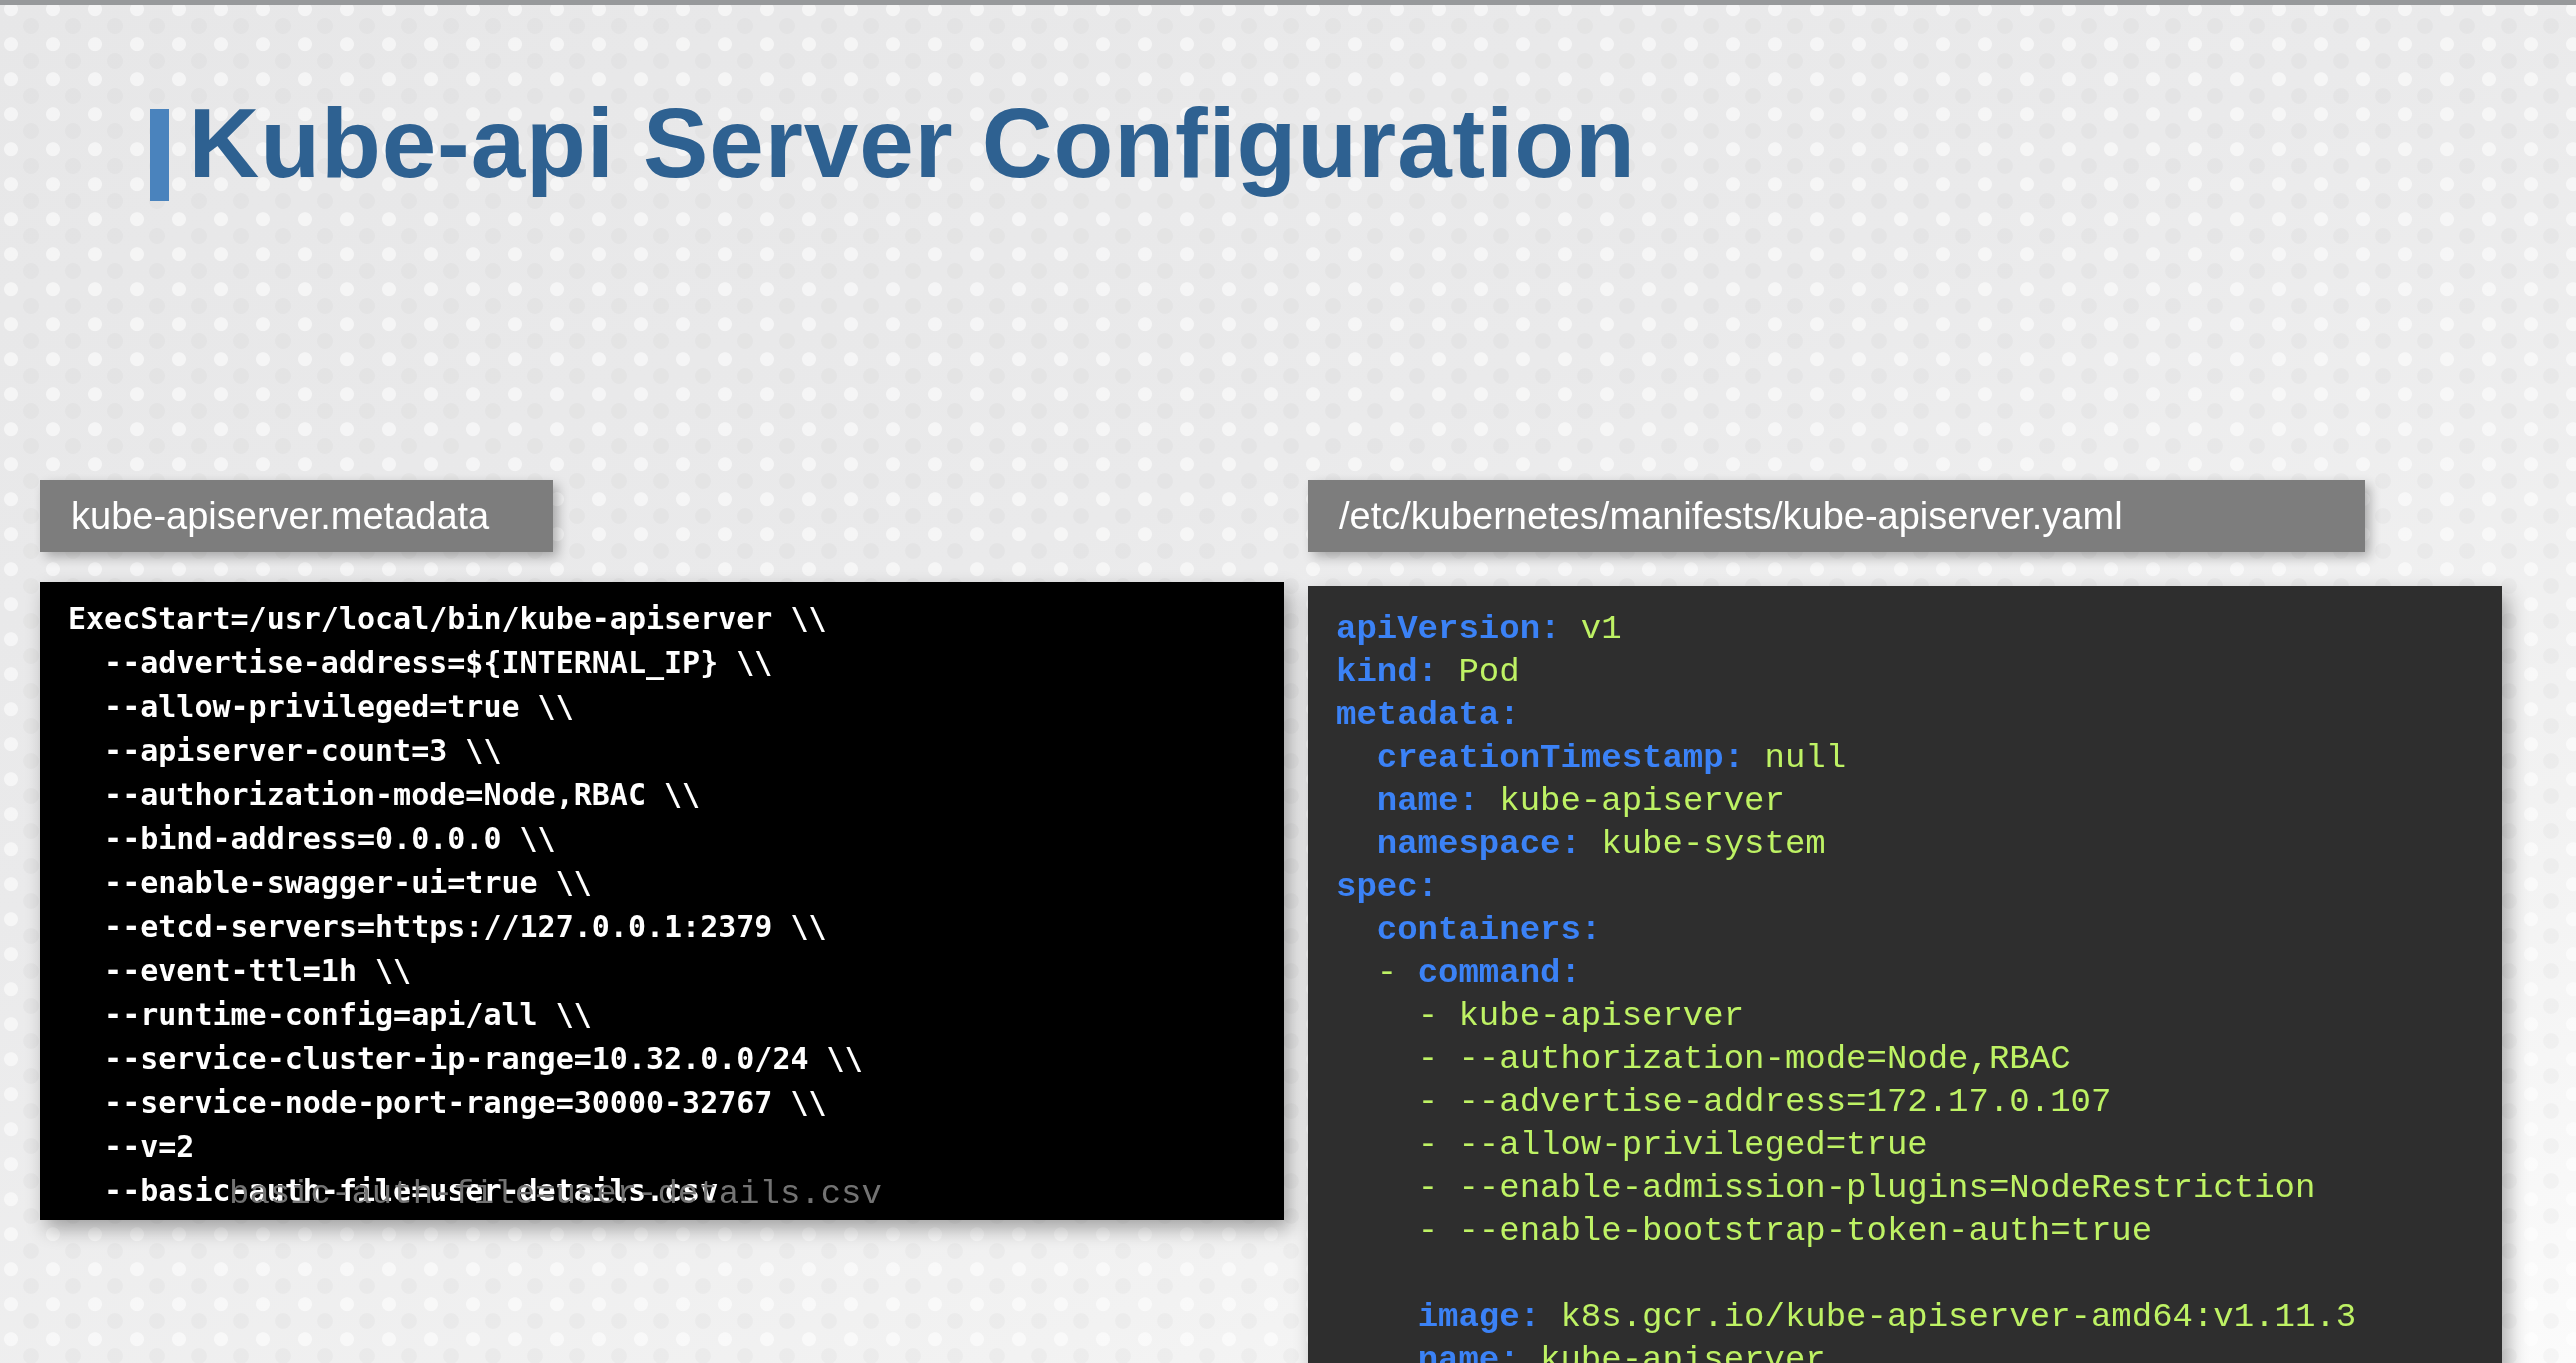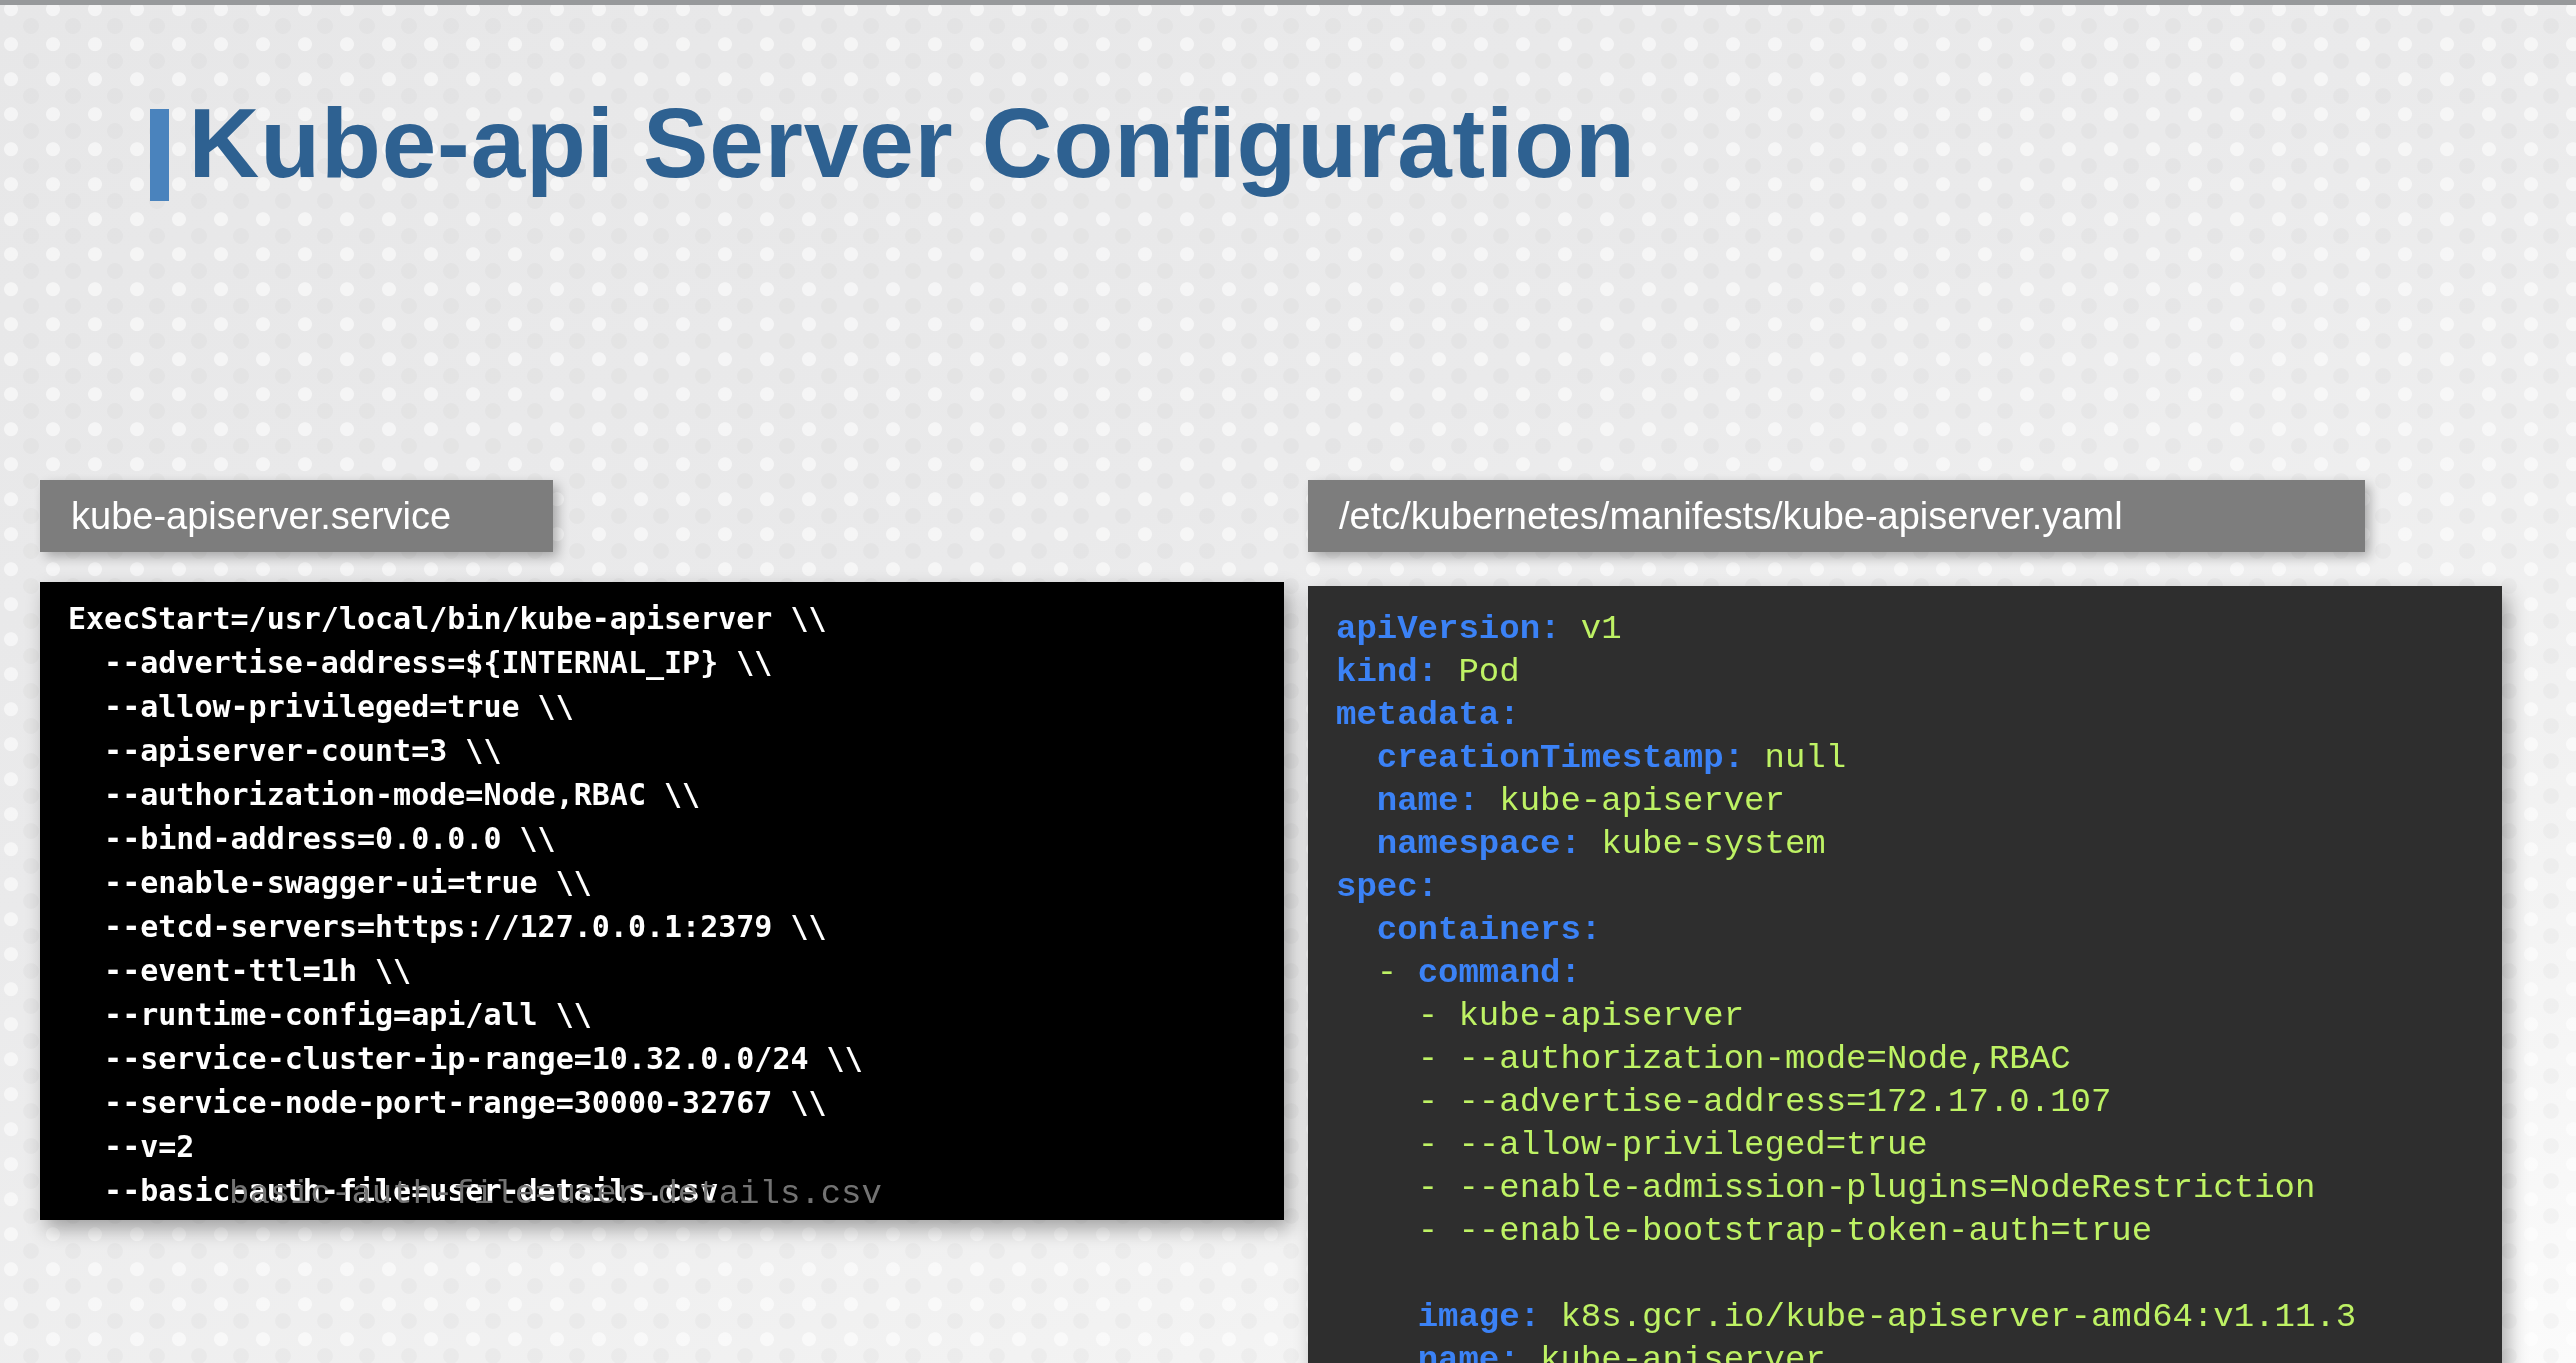--- a/index.html
+++ b/index.html
@@ -87,21 +87,21 @@
 <div class="slide">
   <div class="top-line"></div>
 
   <div class="title-row">
     <div class="accent-bar"></div>
     <h1 class="page-title">Kube-api Server Configuration</h1>
   </div>
 
   <div class="panel panel-left">
     <div class="tab tab-left">
-      <span>kube-apiserver.service</span>
+      <span>kube-apiserver.metadata</span>
     </div>
     <pre class="codeblock code-left"><div>ExecStart=/usr/local/bin/kube-apiserver \\</div><div>  --advertise-address=${INTERNAL_IP} \\</div><div>  --allow-privileged=true \\</div><div>  --apiserver-count=3 \\</div><div>  --authorization-mode=Node,RBAC \\</div><div>  --bind-address=0.0.0.0 \\</div><div>  --enable-swagger-ui=true \\</div><div>  --etcd-servers=https://127.0.0.1:2379 \\</div><div>  --event-ttl=1h \\</div><div>  --runtime-config=api/all \\</div><div>  --service-cluster-ip-range=10.32.0.0/24 \\</div><div>  --service-node-port-range=30000-32767 \\</div><div>  --v=2</div><div class="overlay-line"><span>  --basic-auth-file=user-details.csv</span><span class="ghost">basic-auth-file=user-details.csv</span></div></pre>
   </div>
 
   <div class="panel panel-right">
     <div class="tab tab-right">
       <span>/etc/kubernetes/manifests/kube-apiserver.yaml</span>
     </div>
     <pre class="codeblock code-right"><div><span class="key">apiVersion:</span><span class="val"> v1</span></div><div><span class="key">kind:</span><span class="val"> Pod</span></div><div><span class="key">metadata:</span></div><div>  <span class="key">creationTimestamp:</span><span class="val"> null</span></div><div>  <span class="key">name:</span><span class="val"> kube-apiserver</span></div><div>  <span class="key">namespace:</span><span class="val"> kube-system</span></div><div><span class="key">spec:</span></div><div>  <span class="key">containers:</span></div><div>  <span class="val">- </span><span class="key">command:</span></div><div>    <span class="val">- kube-apiserver</span></div><div>    <span class="val">- --authorization-mode=Node,RBAC</span></div><div>    <span class="val">- --advertise-address=172.17.0.107</span></div><div>    <span class="val">- --allow-privileged=true</span></div><div>    <span class="val">- --enable-admission-plugins=NodeRestriction</span></div><div>    <span class="val">- --enable-bootstrap-token-auth=true</span></div><div>&nbsp;</div><div>    <span class="key">image:</span><span class="val"> k8s.gcr.io/kube-apiserver-amd64:v1.11.3</span></div><div>    <span class="key">name:</span><span class="val"> kube-apiserver</span></div></pre>
   </div>

